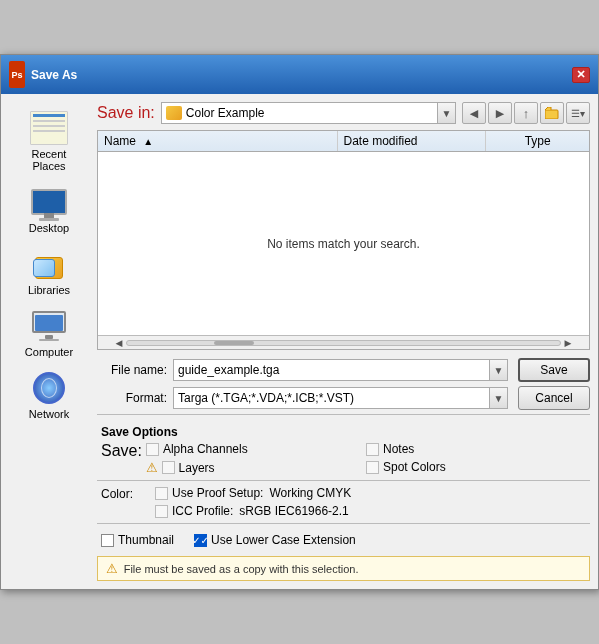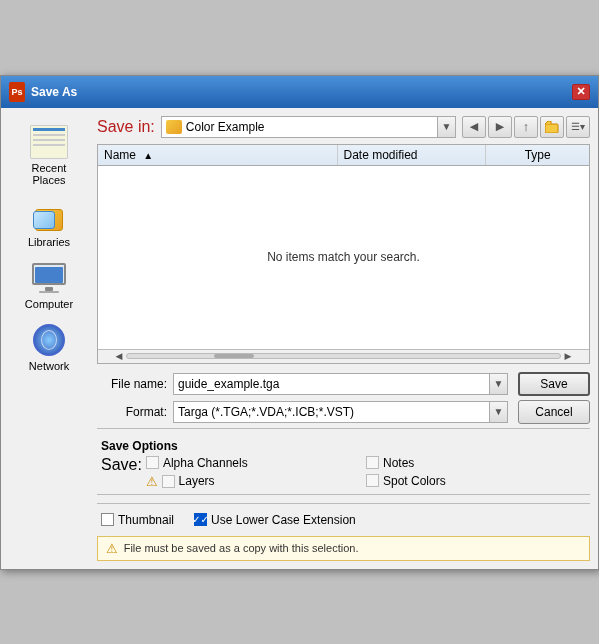--- a/index.html
+++ b/index.html
@@ -28,21 +28,21 @@
       font-size: 12px;
       font-weight: bold;
     }
     .titlebar-left {
       display: flex;
       align-items: center;
       gap: 6px;
     }
     .titlebar-icon {
       width: 16px;
-      height: 20px;
+      height: 27px;
       background: #cc3300;
       border-radius: 2px;
       display: flex;
       align-items: center;
       justify-content: center;
       font-size: 9px;
       color: white;
       font-weight: bold;
     }
     .titlebar-close {
@@ -381,20 +381,29 @@
       <div class="sidebar-item">
         <div class="sidebar-icon">
           <div style="width:38px;height:34px;background:#f5f5dc;border:1px solid #ccc;position:relative;border-radius:1px;">
             <div style="position:absolute;top:2px;left:2px;right:2px;height:3px;background:#4488cc;"></div>
             <div style="position:absolute;top:8px;left:2px;right:2px;height:2px;background:#ccc;"></div>
             <div style="position:absolute;top:13px;left:2px;right:2px;height:2px;background:#ccc;"></div>
             <div style="position:absolute;top:18px;left:2px;right:2px;height:2px;background:#ccc;"></div>
           </div>
         </div>
         <span style="font-size:11px;text-align:center;">Recent Places</span>
+      </div>
+      <div class="sidebar-item">
+        <div class="sidebar-icon">
+          <div style="width:36px;height:26px;background:#1e5fa8;border:2px solid #aaa;border-radius:2px;position:relative;">
+            <div style="position:absolute;bottom:-5px;left:50%;transform:translateX(-50%);width:10px;height:5px;background:#888;"></div>
+            <div style="position:absolute;bottom:-8px;left:50%;transform:translateX(-50%);width:20px;height:3px;background:#aaa;border-radius:1px;"></div>
+          </div>
+        </div>
+        <span style="font-size:11px;text-align:center;">Desktop</span>
       </div>
       <div class="sidebar-item">
         <div class="sidebar-icon">
           <div style="width:36px;height:30px;position:relative;">
             <div style="width:28px;height:22px;background:linear-gradient(135deg,#f5c842,#e8a020);border:1px solid #cc8800;border-radius:3px;position:absolute;bottom:0;left:4px;"></div>
             <div style="width:22px;height:18px;background:linear-gradient(135deg,#c8e8ff,#80c0f0);border:1px solid #4488cc;border-radius:3px;position:absolute;bottom:2px;left:2px;"></div>
           </div>
         </div>
         <span style="font-size:11px;text-align:center;">Libraries</span>
       </div>
@@ -515,20 +524,37 @@
                 <div class="cb-box cb-disabled"></div>
                 <span>Spot Colors</span>
               </div>
             </div>
           </div>
         </div>
       </div>
 
       <hr class="divider-line">
 
+      <div class="color-section">
+        <div class="color-row">
+          <span class="color-label">Color:</span>
+          <div class="color-options">
+            <div class="checkbox-row">
+              <div class="cb-box cb-disabled"></div>
+              <span>Use Proof Setup:</span>
+              <span style="margin-left:2px;">Working CMYK</span>
+            </div>
+            <div class="checkbox-row">
+              <div class="cb-box cb-disabled"></div>
+              <span>ICC Profile:</span>
+              <span style="margin-left:2px;">sRGB IEC61966-2.1</span>
+            </div>
+          </div>
+        </div>
+      </div>
 
       <hr class="divider-line">
 
       <div class="thumbnail-row">
         <div class="checkbox-row">
           <div class="cb-box"></div>
           <span class="underline-text">Thumbnail</span>
         </div>
         <div class="checkbox-row">
           <div class="cb-box checked" style="background:#0055cc;color:white;border-color:#0055cc;">✓</div>

